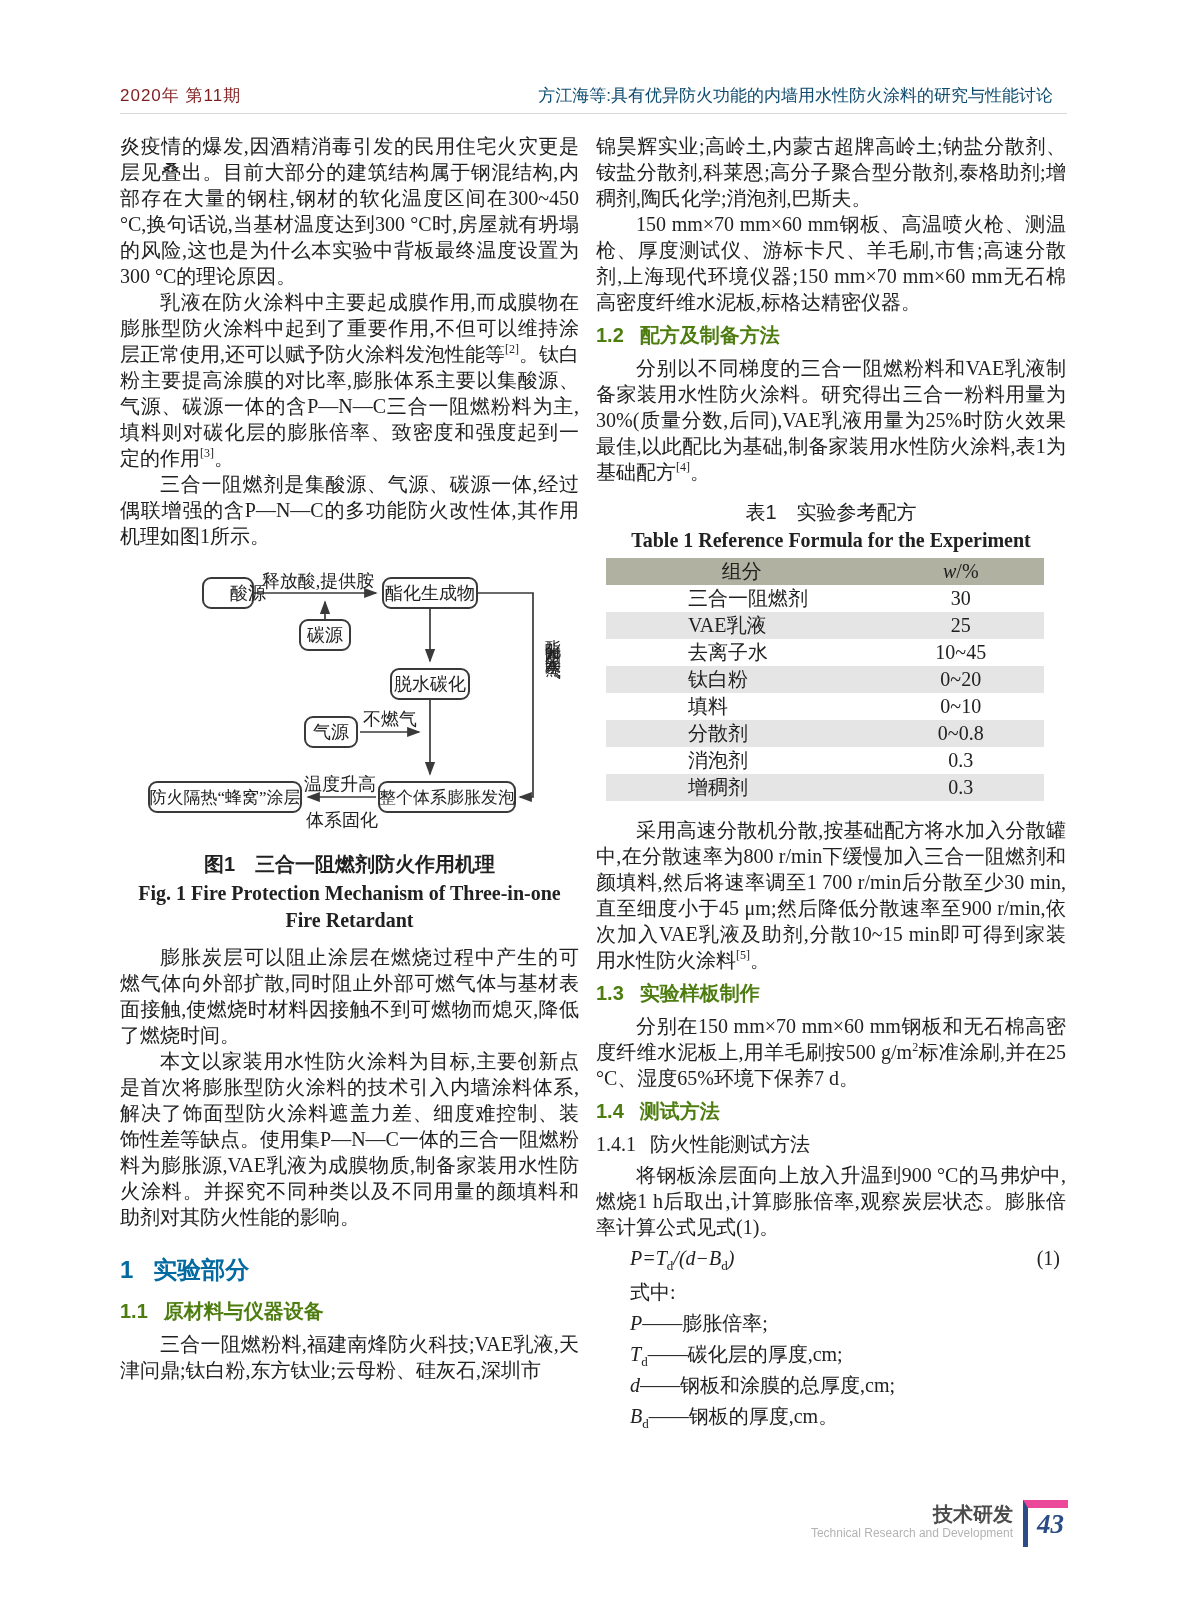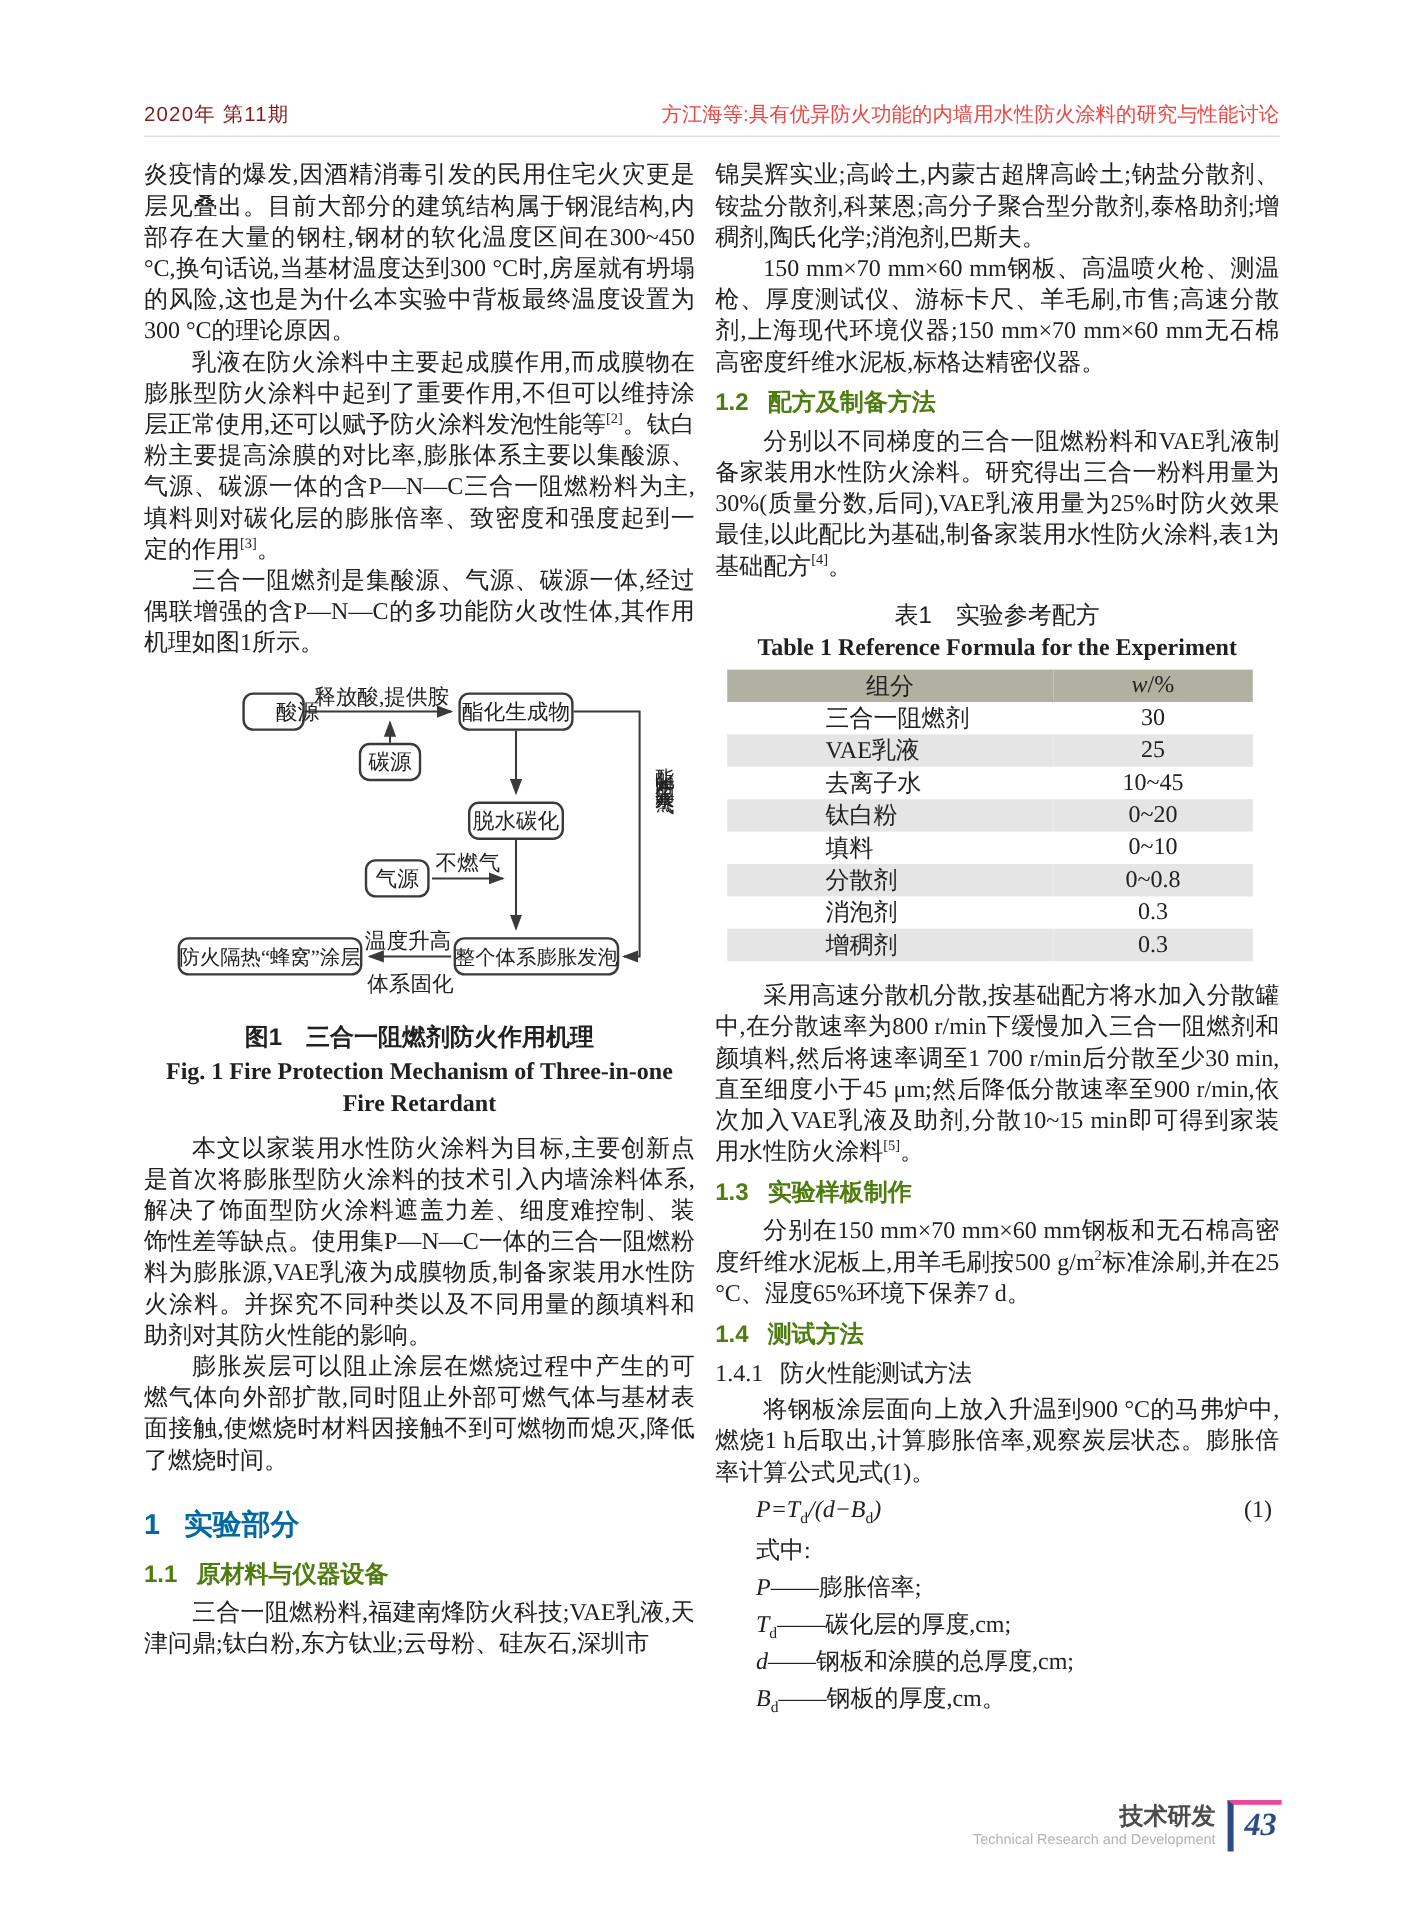--- a/index.html
+++ b/index.html
@@ -1,22 +1,22 @@
 <!DOCTYPE html>
 <html><head>
 <meta charset="utf-8">
 <style>
   html,body{margin:0;padding:0;background:#ffffff;}
   .page{position:relative;width:1187px;height:1600px;background:#fff;overflow:hidden;
         font-family:"Liberation Serif","DejaVu Serif",serif;color:#212121;}
   
   .hdr-left{position:absolute;left:120px;top:84px;font-family:"Liberation Sans",sans-serif;
             font-size:17px;color:#7f1d1d;letter-spacing:1px;}
-  .hdr-right{position:absolute;right:121px;top:84px;font-family:"Liberation Sans",sans-serif;
-             font-size:17px;color:#ef4444;}
+  .hdr-right{position:absolute;right:134px;top:84px;font-family:"Liberation Sans",sans-serif;
+             font-size:17px;color:#0c4a6e;}
   .hdr-rule{position:absolute;left:120px;right:120px;top:113px;border-top:1px solid #d8d8d8;height:0;}
   
   .col{position:absolute;top:133px;}
   .col-left{left:120px;width:459px;}
   .col-right{left:596px;width:470px;}
   p.body{margin:0;font-size:20px;line-height:26px;text-align:justify;text-indent:2em;}
   p.noindent{text-indent:0;}
   sup.ref{font-size:12px;line-height:0;vertical-align:super;}
   sub.sb{font-size:13px;line-height:0;vertical-align:sub;font-style:normal;}
   
@@ -54,21 +54,21 @@
   .formula{position:relative;margin:3px 0;font-size:20px;line-height:31px;padding-left:34px;}
   .formula .expr{font-style:italic;}
   .formula .eqnum{position:absolute;right:6px;top:0;}
   p.def{margin:0;font-size:20px;line-height:31px;padding-left:34px;text-indent:0;}
   p.def .vr{font-style:italic;}
   
   .footer{position:absolute;right:119px;top:1500px;display:flex;align-items:flex-start;}
   .footer .txt{text-align:right;margin-top:3px;}
   .footer .cn{font-family:"Liberation Sans",sans-serif;font-weight:bold;font-size:20px;color:#4c4c4c;line-height:22px;}
   .footer .en{font-family:"Liberation Sans",sans-serif;font-size:12px;color:#b3b3b3;line-height:16px;}
-  .page-badge{margin-left:10px;border-left:5px solid #2b4c86;border-top:4px solid #ec4899;
+  .page-badge{margin-left:10px;border-left:5px solid #2b4c86;border-top:8px solid #ec4899;
               padding:1px 4px 8px 9px;}
   .page-badge .no{font-size:27px;font-weight:bold;font-style:italic;color:#2b4c86;line-height:30px;}
 </style>
 </head>
 <body>
 
 <div class="page">
 
   <div class="hdr-left">2020年  第11期</div>
   <div class="hdr-right">方江海等:具有优异防火功能的内墙用水性防火涂料的研究与性能讨论</div>
@@ -106,22 +106,22 @@
       <div class="fnode" style="left:28px;top:212px;width:154px;font-size:17px;">防火隔热“蜂窝”涂层</div>
       <div class="flabel" style="left:128px;top:0px;width:140px;">释放酸,提供胺</div>
       <div class="flabel" style="left:238px;top:138px;width:64px;">不燃气</div>
       <div class="flabel" style="left:184px;top:203px;width:68px;">温度升高</div>
       <div class="flabel" style="left:186px;top:239px;width:68px;">体系固化</div>
       <div class="flabel-v" style="left:422px;top:58px;">酯化时产生的水蒸气</div>
     </div>
     <p class="fig-cap-cn">图1　三合一阻燃剂防火作用机理</p>
     <p class="fig-cap-en">Fig. 1 Fire Protection Mechanism of Three-in-one Fire Retardant</p>
 
+    <p class="body">膨胀炭层可以阻止涂层在燃烧过程中产生的可燃气体向外部扩散,同时阻止外部可燃气体与基材表面接触,使燃烧时材料因接触不到可燃物而熄灭,降低了燃烧时间。</p>
     <p class="body">本文以家装用水性防火涂料为目标,主要创新点是首次将膨胀型防火涂料的技术引入内墙涂料体系,解决了饰面型防火涂料遮盖力差、细度难控制、装饰性差等缺点。使用集P—N—C一体的三合一阻燃粉料为膨胀源,VAE乳液为成膜物质,制备家装用水性防火涂料。并探究不同种类以及不同用量的颜填料和助剂对其防火性能的影响。</p>
-    <p class="body">膨胀炭层可以阻止涂层在燃烧过程中产生的可燃气体向外部扩散,同时阻止外部可燃气体与基材表面接触,使燃烧时材料因接触不到可燃物而熄灭,降低了燃烧时间。</p>
 
     <div class="h-major"><span class="num">1</span><span>实验部分</span></div>
     <div class="h-sub"><span class="num">1.1</span><span>原材料与仪器设备</span></div>
 
     <p class="body">三合一阻燃粉料,福建南烽防火科技;VAE乳液,天津问鼎;钛白粉,东方钛业;云母粉、硅灰石,深圳市</p>
   </div>
 
   <div class="col col-right">
 
     <p class="body noindent">锦昊辉实业;高岭土,内蒙古超牌高岭土;钠盐分散剂、铵盐分散剂,科莱恩;高分子聚合型分散剂,泰格助剂;增稠剂,陶氏化学;消泡剂,巴斯夫。</p>

